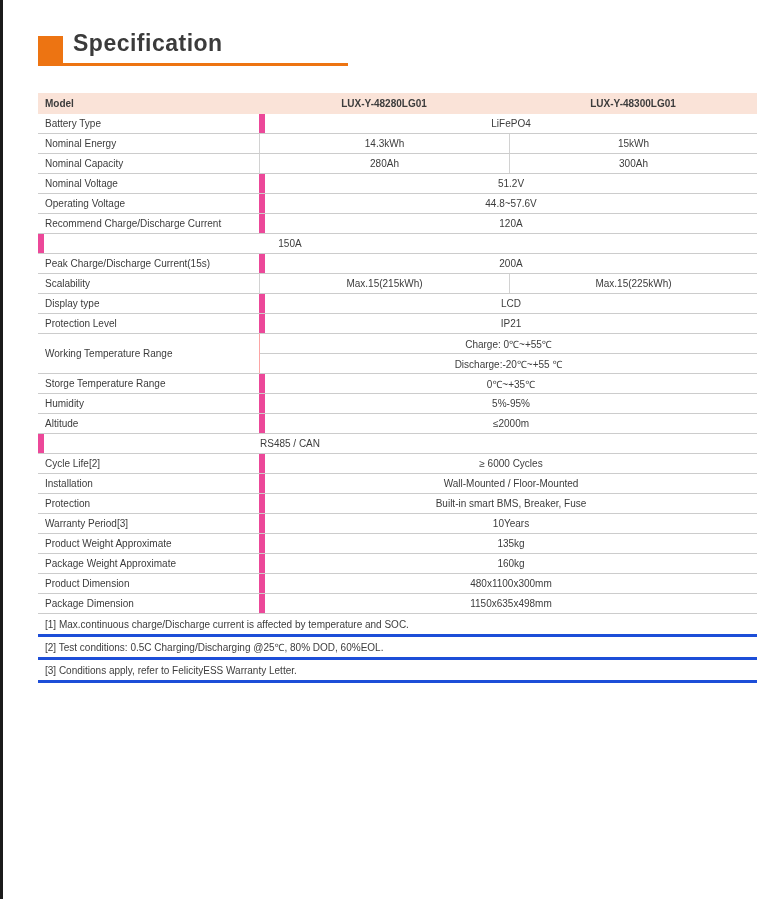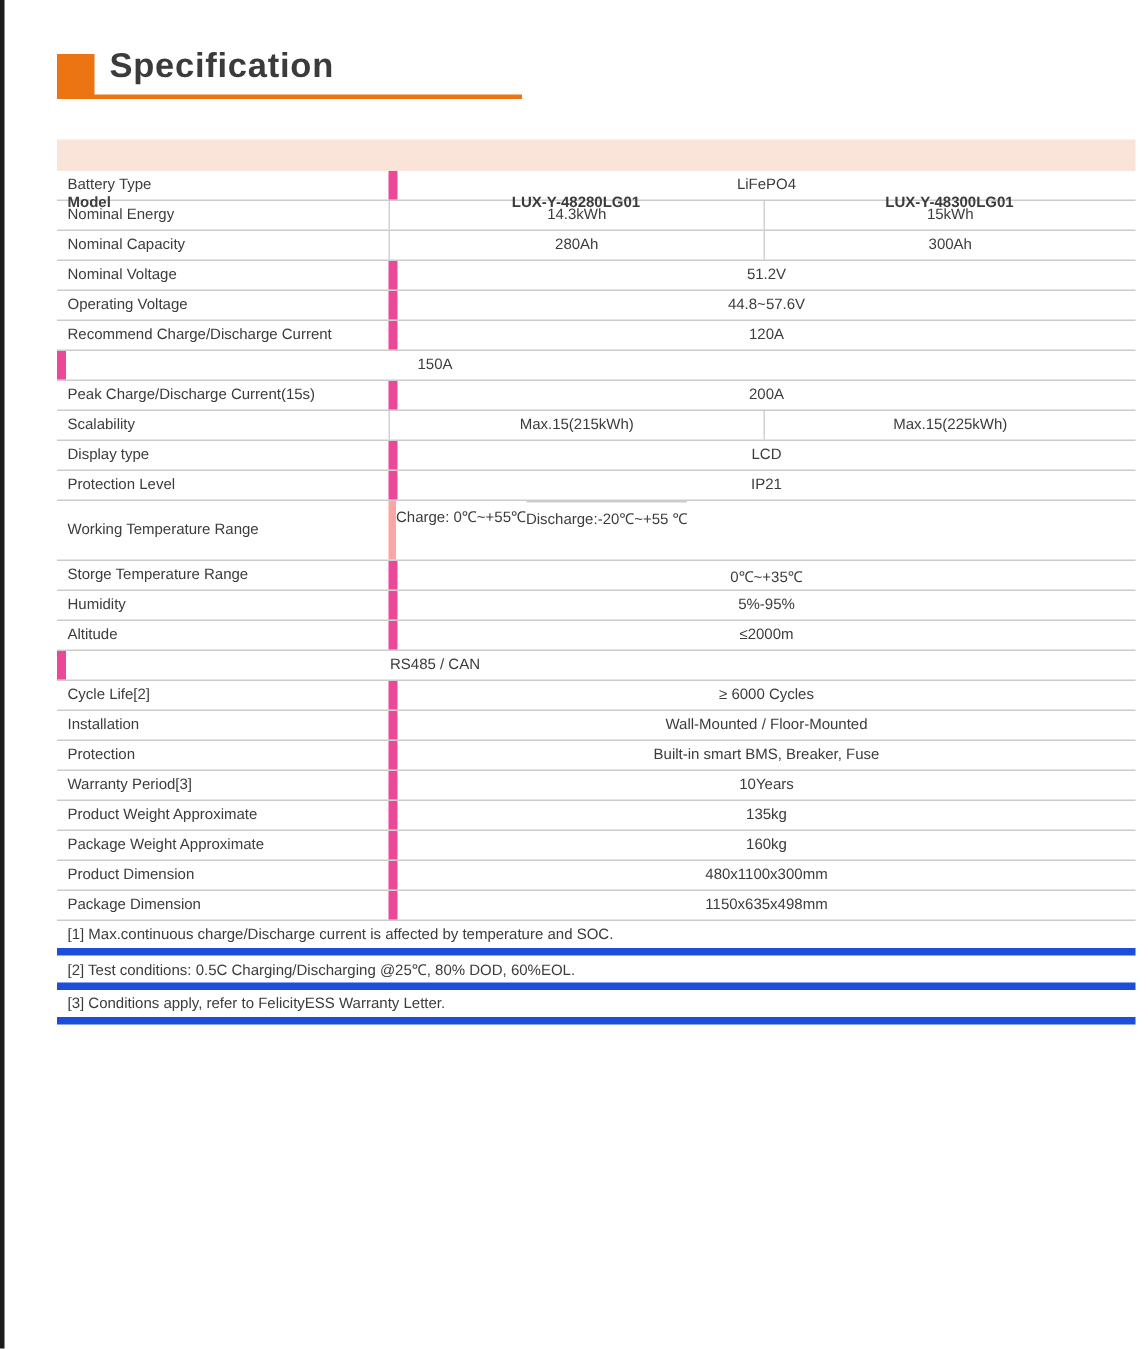--- a/index.html
+++ b/index.html
@@ -56,33 +56,33 @@
   }
   .cell.label {
     width: 221px;
     padding-left: 7px;
     justify-content: flex-start;
   }
   .cell.val { justify-content: center; text-align: right; }
   .cell.v-span { width: 498px; border-left: 6px solid #ec4899; }
   .cell.v1 { width: 250px; border-left: 1px solid #d2d2d2; }
   .cell.v2 { width: 248px; border-left: 1px solid #d2d2d2; }
-  .header-row .cell { border-left: none !important; margin-top: 32px; }
+  .header-row .cell { border-left: none !important; }
   .dbl-col {
-    width: 498px; border-left: 5px solid #fca5a5;
-    display: flex; flex-direction: row;
+    width: 498px; border-left: 1px solid #fca5a5;
+    display: flex; flex-direction: column;
   }
   .dbl-col .sub {
     height: 20px; display: flex; align-items: center; justify-content: center;
   }
   .dbl-col .sub + .sub { border-top: 1px solid #cccccc; }
   .foot-row {
     display: flex; align-items: center;
     width: 719px; height: 23px;
-    border-bottom: 5px solid #1d4ed8;
+    border-bottom: 3px solid #1d4ed8;
     padding-left: 7px;
     white-space: nowrap; overflow: hidden;
   }
 </style>
 </head>
 <body>
 
 <div class="left-edge"></div>
 
 <div class="title-square"></div>

